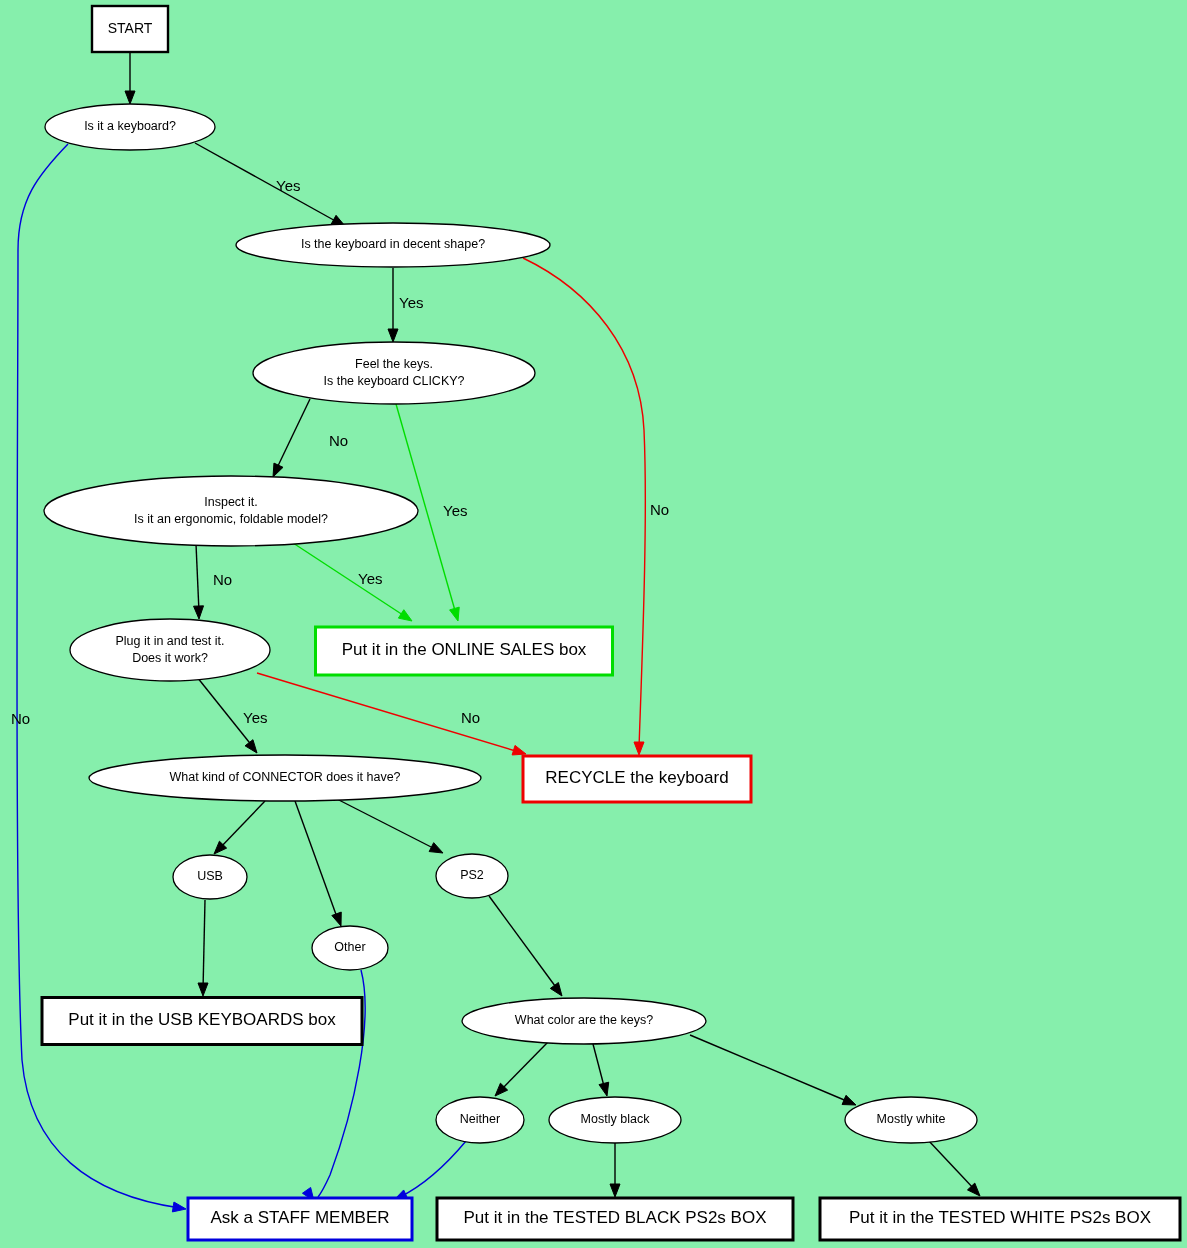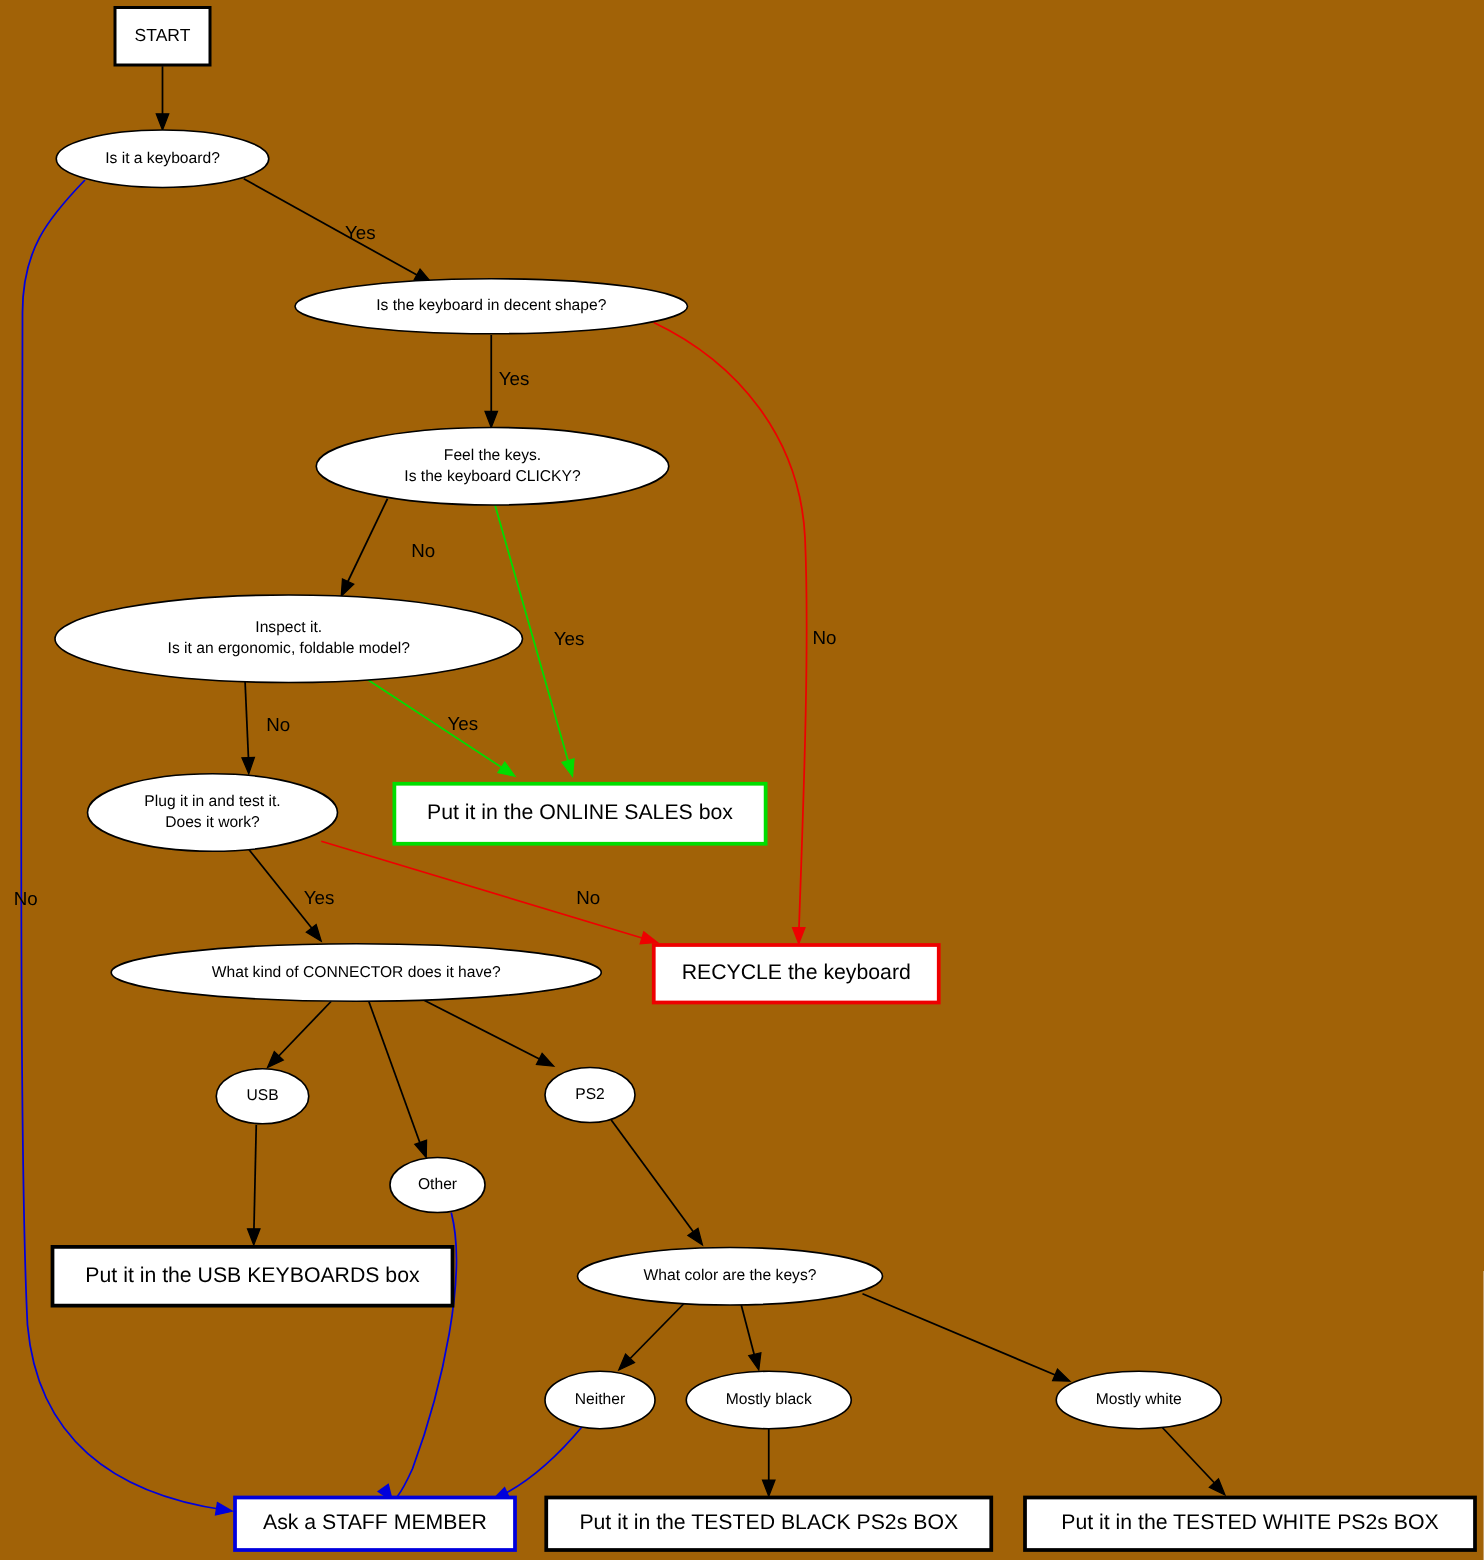--- a/index.html
+++ b/index.html
@@ -7,21 +7,21 @@
     padding: 0;
     background: #ffffff;
   }
   body {
     font-family: "Liberation Sans", sans-serif;
   }
   #flow-root {
     position: relative;
     width: 1187px;
     height: 1248px;
-    background: #a16207;
+    background: #86efac;
   }
   svg#flow-svg {
     display: block;
     width: 1187px;
     height: 1248px;
   }
   .node-ellipse {
     fill: #ffffff;
     stroke: #000000;
     stroke-width: 1.3;

